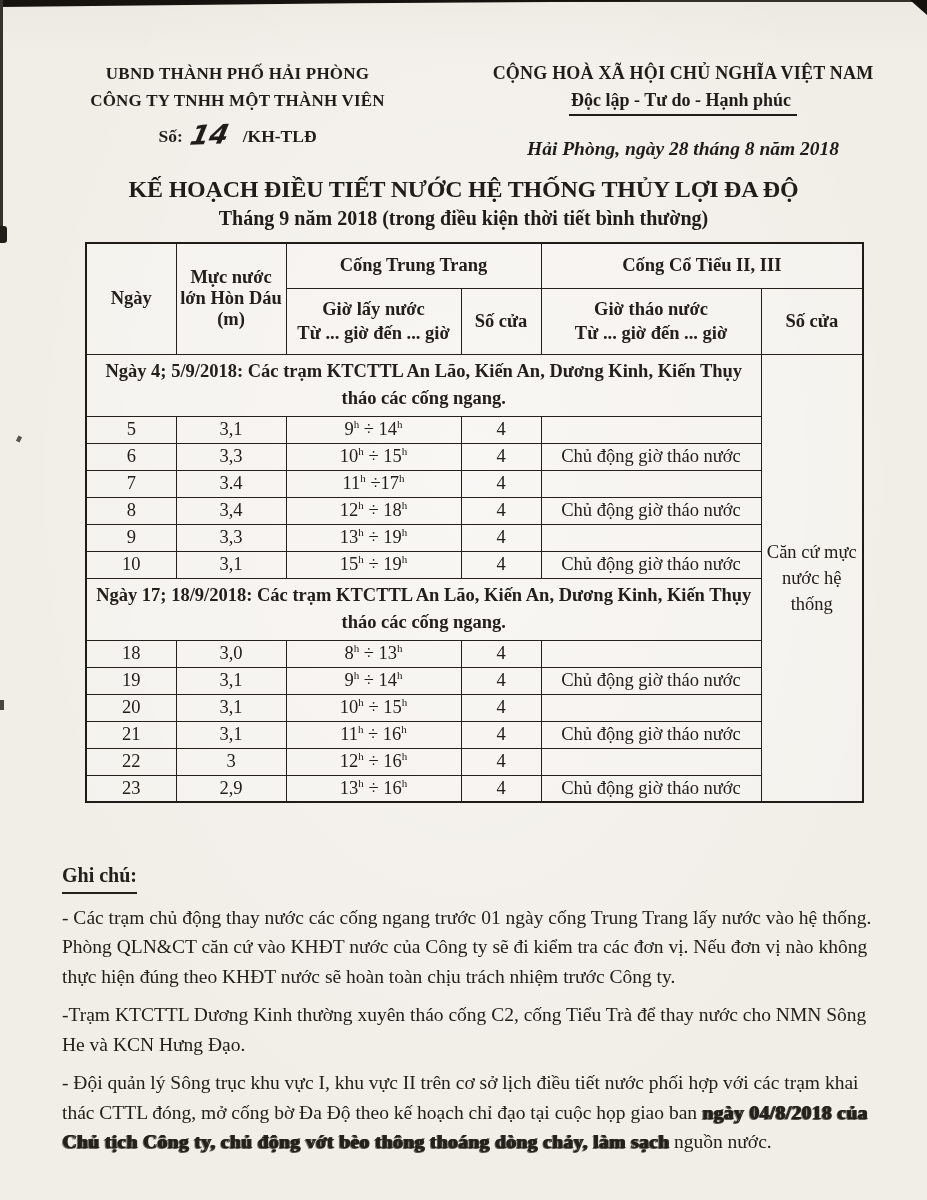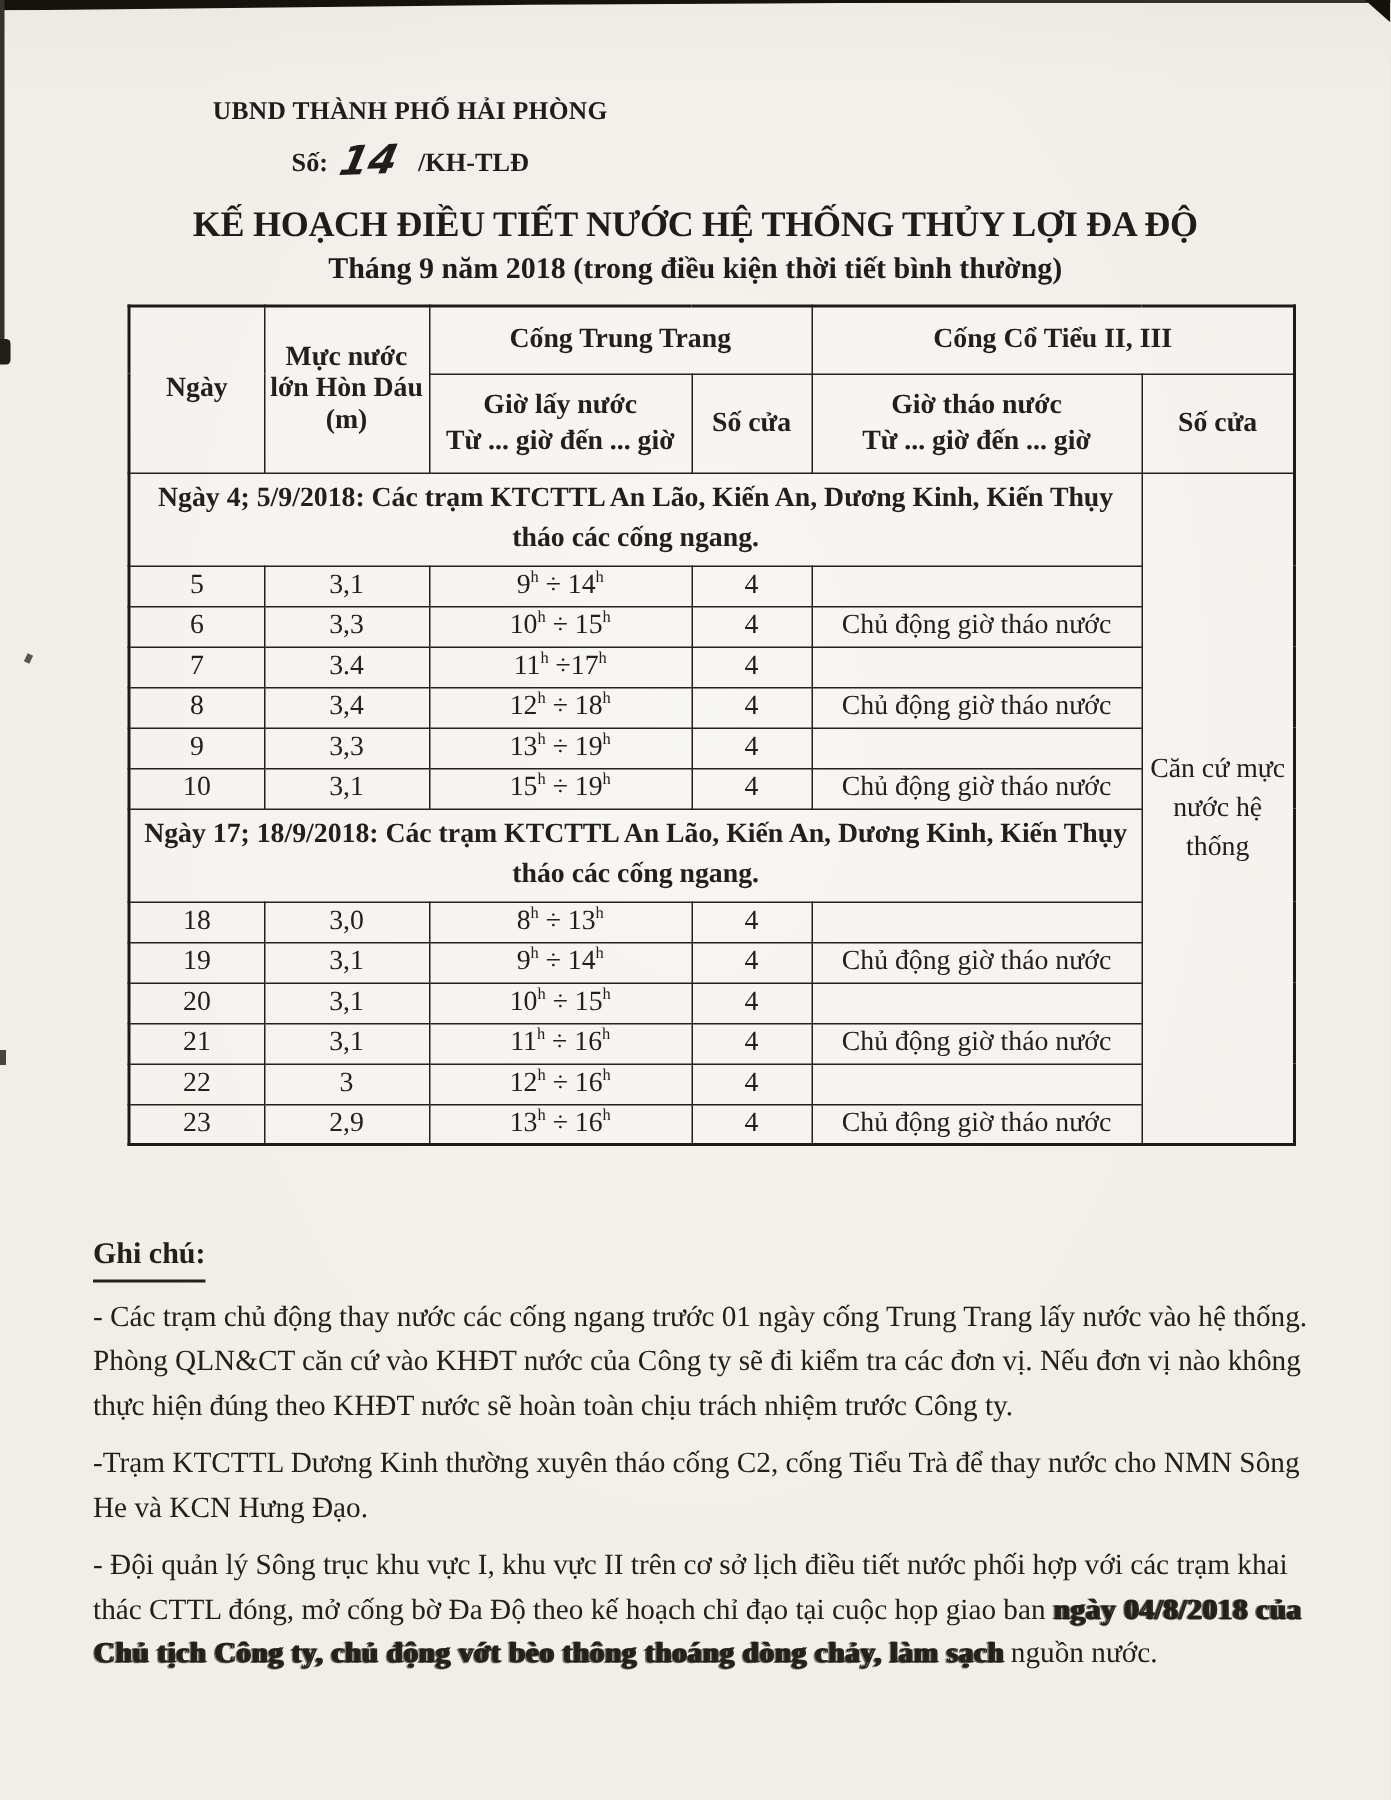--- a/index.html
+++ b/index.html
@@ -23,21 +23,21 @@
   .art-top-taper { position:absolute; top:0; left:0; width:640px; height:7px; background:#16130f;
     clip-path:polygon(0 0,100% 0,100% 22%,55% 45%,0 100%); }
   .art-top-right { position:absolute; top:0; right:0; width:17px; height:15px; background:#14110d;
     clip-path:polygon(0 0,100% 0,100% 100%); }
   .art-left-line { position:absolute; top:0; left:0; width:2.5px; height:238px; background:#35312b; }
   .art-left-blob { position:absolute; top:226px; left:0; width:7px; height:17px; background:#211d18; border-radius:0 3px 3px 0; }
   .art-speck-1 { position:absolute; top:436px; left:17px; width:4px; height:6px; background:#5a554d; transform:rotate(25deg); }
   .art-speck-2 { position:absolute; top:700px; left:0; width:4px; height:10px; background:#4a453e; }
 
   
-  .header { display:flex; padding:60px 40px 0 76px;gap:44px; }
+  .header { display:flex; padding:60px 40px 0 40px;gap:44px; }
   .header-left { width:395px; text-align:center; }
   .header-right { flex:1; text-align:center; }
   .hl-line { font-weight:bold; font-size:17px; line-height:27px; letter-spacing:.2px; }
   .hl-underline { border-bottom:2px solid #1f1d1a; padding-bottom:1px; }
   .so-line { font-weight:bold; font-size:17.5px; margin-top:3px; }
   .so-number {
     display:inline-block; font-size:27px; font-weight:bold; font-style:italic;
     transform:skewX(-14deg) rotate(-2deg); padding:0 10px 0 8px; position:relative; top:2px;
     font-family:"DejaVu Sans",sans-serif;
   }
@@ -97,21 +97,27 @@
   <div class="art-top-taper"></div>
   <div class="art-top-right"></div>
   <div class="art-left-line"></div>
   <div class="art-left-blob"></div>
   <div class="art-speck-1"></div>
   <div class="art-speck-2"></div>
 
   <div class="header">
     <div class="header-left">
       <div class="hl-line">UBND THÀNH PHỐ HẢI PHÒNG</div>
+      <div class="hl-line">CÔNG TY TNHH MỘT THÀNH VIÊN</div>
       <div class="so-line"><span>Số:</span><span class="so-number">14</span> <span>/KH-TLĐ</span></div>
+    </div>
+    <div class="header-right">
+      <div class="hr-line1">CỘNG HOÀ XÃ HỘI CHỦ NGHĨA VIỆT NAM</div>
+      <div><span class="hr-line2">Độc lập - Tư do - Hạnh phúc</span></div>
+      <div class="dateline">Hải Phòng, ngày 28 tháng 8 năm 2018</div>
     </div>
   </div>
 
   <div class="title-block">
     <div class="doc-title">KẾ HOẠCH ĐIỀU TIẾT NƯỚC HỆ THỐNG THỦY LỢI ĐA ĐỘ</div>
     <div class="doc-subtitle">Tháng 9 năm 2018 (trong điều kiện thời tiết bình thường)</div>
   </div>
 
   <table class="plan">
     <colgroup>

